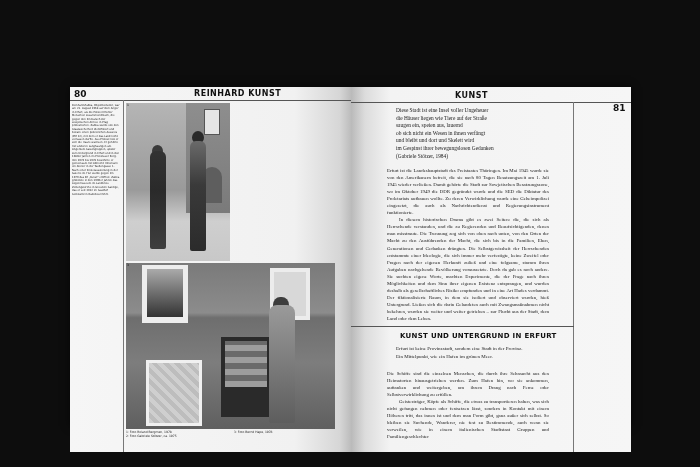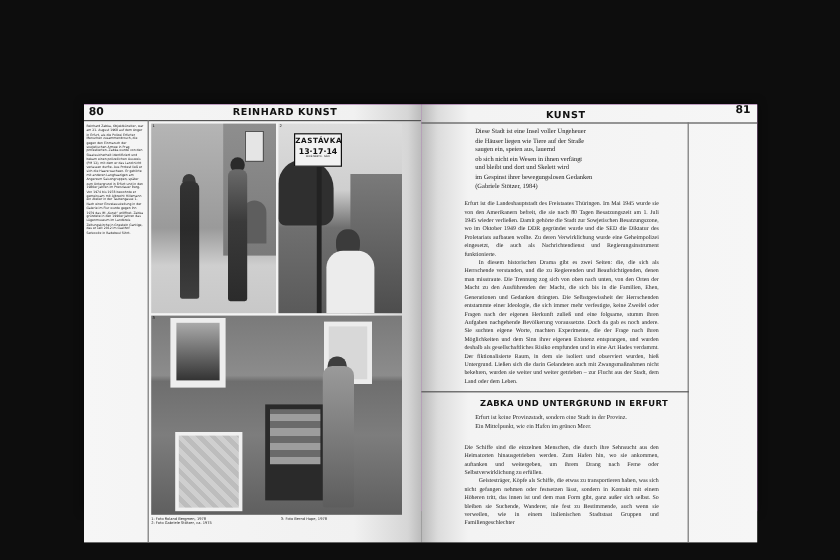--- a/index.html
+++ b/index.html
@@ -101,33 +101,20 @@
       <div class="wall"></div>
         <div class="window"></div>
         <div class="arch"></div>
       <div class="man1head"></div>
         <div class="man1"></div>
       <div class="man2head"></div>
         <div class="man2"></div>
       <span class="num">1</span>
     </div>
 
-    <div class="photo p2">
-      <div class="tree"></div>
-        <div class="bldg"></div>
-        <div class="pole"></div>
-      <div class="sign">
-        <span class="l1">ZASTÁVKA</span>
-        <span class="l2">13·17·14</span>
-        <span class="l3">NOVÉ MĚSTO · NÁM.</span>
-      </div>
-      <div class="personhead"></div>
-        <div class="person"></div>
-      <span class="num">2</span>
-    </div>
 
     <div class="photo p3">
       <div class="frame1">
           <div class="in"></div>
         </div>
       <div class="frame2">
           <div class="in"></div>
         </div>
       <div class="frame3">
           <div class="in"></div>
@@ -142,41 +129,41 @@
 
     <div class="captions">
       <div>1: Foto Roland Bergmen, 1978</div>
       <div>2: Foto Gabriele Stötzer, ca. 1975</div>
       <div class="c3">3: Foto Bernd Hape, 1978</div>
     </div>
   </div>
 
   <div class="page page-right">
     <div class="runhead" style="left:104px; top:4px;">KUNST</div>
-    <div class="folio" style="left:262px; top:0;">81</div>
+    <div class="folio" style="left:262px; top:16px;">81</div>
     <div class="rule-h" style="left:0; top:15px; width:280px;"></div>
     <div class="rule-v" style="left:222px; top:15px; height:350px;"></div>
 
     <div class="poem">
       <div>Diese Stadt ist eine Insel voller Ungeheuer</div>
       <div>die Häuser liegen wie Tiere auf der Straße</div>
       <div>saugen ein, speien aus, lauernd</div>
       <div>ob sich nicht ein Wesen in ihnen verfängt</div>
       <div>und bleibt und dort und Skelett wird</div>
       <div>im Gespinst ihrer bewegungslosen Gedanken</div>
       <div>(Gabriele Stötzer, 1984)</div>
     </div>
 
     <div class="body" style="top:80px;">
       <p>Erfurt ist die Landeshauptstadt des Freistaates Thüringen. Im Mai 1945 wurde sie von den Amerikanern befreit, die sie nach 80 Tagen Besatzungszeit am 1. Juli 1945 wieder verließen. Damit gehörte die Stadt zur Sowjetischen Besatzungszone, wo im Oktober 1949 die DDR gegründet wurde und die SED die Diktatur des Proletariats aufbauen wollte. Zu deren Verwirklichung wurde eine Geheimpolizei eingesetzt, die auch als Nachrichtendienst und Regierungsinstrument funktionierte.</p>
       <p class="indent">In diesem historischen Drama gibt es zwei Seiten: die, die sich als Herrschende verstanden, und die zu Regierenden und Beaufsichtigenden, denen man misstraute. Die Trennung zog sich von oben nach unten, von den Orten der Macht zu den Ausführenden der Macht, die sich bis in die Familien, Ehen, Generationen und Gedanken drängten. Die Selbstgewissheit der Herrschenden entstammte einer Ideologie, die sich immer mehr verfestigte, keine Zweifel oder Fragen nach der eigenen Herkunft zuließ und eine folgsame, stumm ihren Aufgaben nachgehende Bevölkerung voraussetzte. Doch da gab es noch andere. Sie suchten eigene Worte, machten Experimente, die der Frage nach ihren Möglichkeiten und dem Sinn ihrer eigenen Existenz entsprangen, und wurden deshalb als gesellschaftliches Risiko empfunden und in eine Art Hades verdammt. Der fiktionalisierte Raum, in dem sie isoliert und observiert wurden, hieß Untergrund. Ließen sich die darin Gelandeten auch mit Zwangsmaßnahmen nicht bekehren, wurden sie weiter und weiter getrieben – zur Flucht aus der Stadt, dem Land oder dem Leben.</p>
     </div>
 
     <div class="rule-h" style="left:0; top:239px; width:223px;"></div>
-    <div class="section-title">ZABKA UND UNTERGRUND IN ERFURT</div>
+    <div class="section-title">KUNST UND UNTERGRUND IN ERFURT</div>
 
     <div class="intro">
       <div>Erfurt ist keine Provinzstadt, sondern eine Stadt in der Provinz.</div>
       <div>Ein Mittelpunkt, wie ein Hafen im grünen Meer.</div>
     </div>
 
     <div class="body" style="top:283px;">
       <p>Die Schiffe sind die einzelnen Menschen, die durch ihre Sehnsucht aus den Heimatorten hinausgetrieben werden. Zum Hafen hin, wo sie ankommen, auftanken und weitergeben, um ihrem Drang nach Ferne oder Selbstverwirklichung zu erfüllen.</p>
       <p class="indent">Geistesträger, Köpfe als Schiffe, die etwas zu transportieren haben, was sich nicht gefangen nehmen oder festsetzen lässt, sondern in Kontakt mit einem Höheren tritt, das innen ist und dem man Form gibt, ganz außer sich selbst. So bleiben sie Suchende, Wanderer, nie fest zu Bestimmende, auch wenn sie verweilen, wie in einem italienischen Stadtstaat Gruppen und Familiengeschlechter</p>
     </div>

